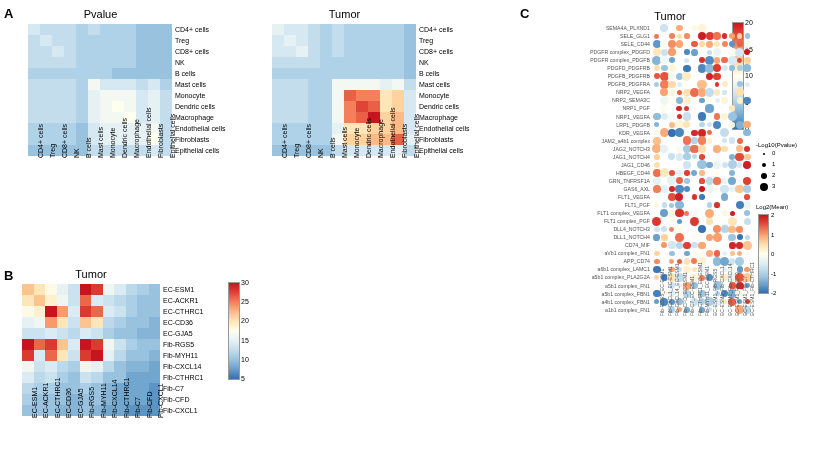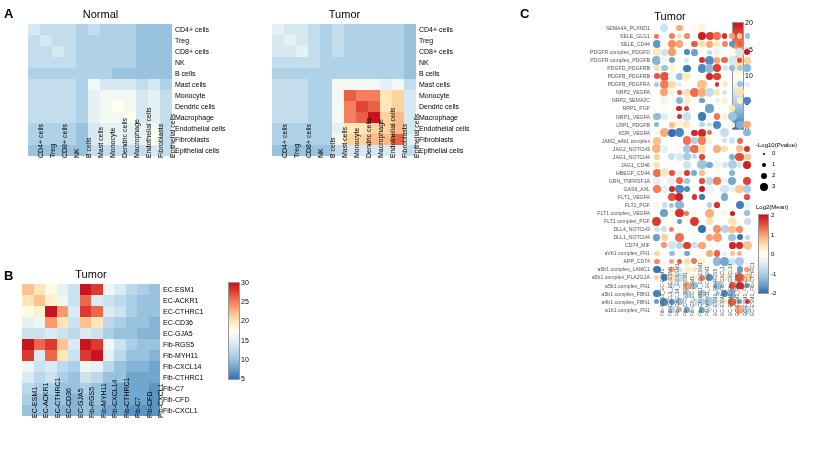--- a/index.html
+++ b/index.html
@@ -41,21 +41,21 @@
   .legend-title{position:absolute;font-size:6px;color:#000;white-space:nowrap;}
   .legend-dot{position:absolute;border-radius:50%;background:#000;}
   .legend-lbl{position:absolute;font-size:6px;color:#000;}
   .cbar2{position:absolute;width:9px;}
   .cbar2-tick{position:absolute;font-size:6px;color:#000;left:12px;transform:translateY(-50%);}
 </style>
 </head>
 <body>
 
 <div class="panel-letter" style="left:4px;top:6px;">A</div>
-<div class="ttl" style="left:28px;top:8px;width:145px;">Normal</div>
+<div class="ttl" style="left:28px;top:8px;width:145px;">Pvalue</div>
 <div class="ttl" style="left:272px;top:8px;width:145px;">Tumor</div>
 
 <div class="hm-grid" style="left:28px;top:24px;width:144px;height:132px;grid-template-columns:repeat(12,1fr);grid-template-rows:repeat(12,1fr);">
     <div class="cell" style="background: rgb(214, 232, 242);"></div>
     <div class="cell" style="background: rgb(195, 221, 237);"></div>
     <div class="cell" style="background: rgb(195, 221, 237);"></div>
     <div class="cell" style="background: rgb(195, 221, 237);"></div>
     <div class="cell" style="background: rgb(176, 210, 232);"></div>
     <div class="cell" style="background: rgb(195, 221, 237);"></div>
     <div class="cell" style="background: rgb(176, 210, 232);"></div>

